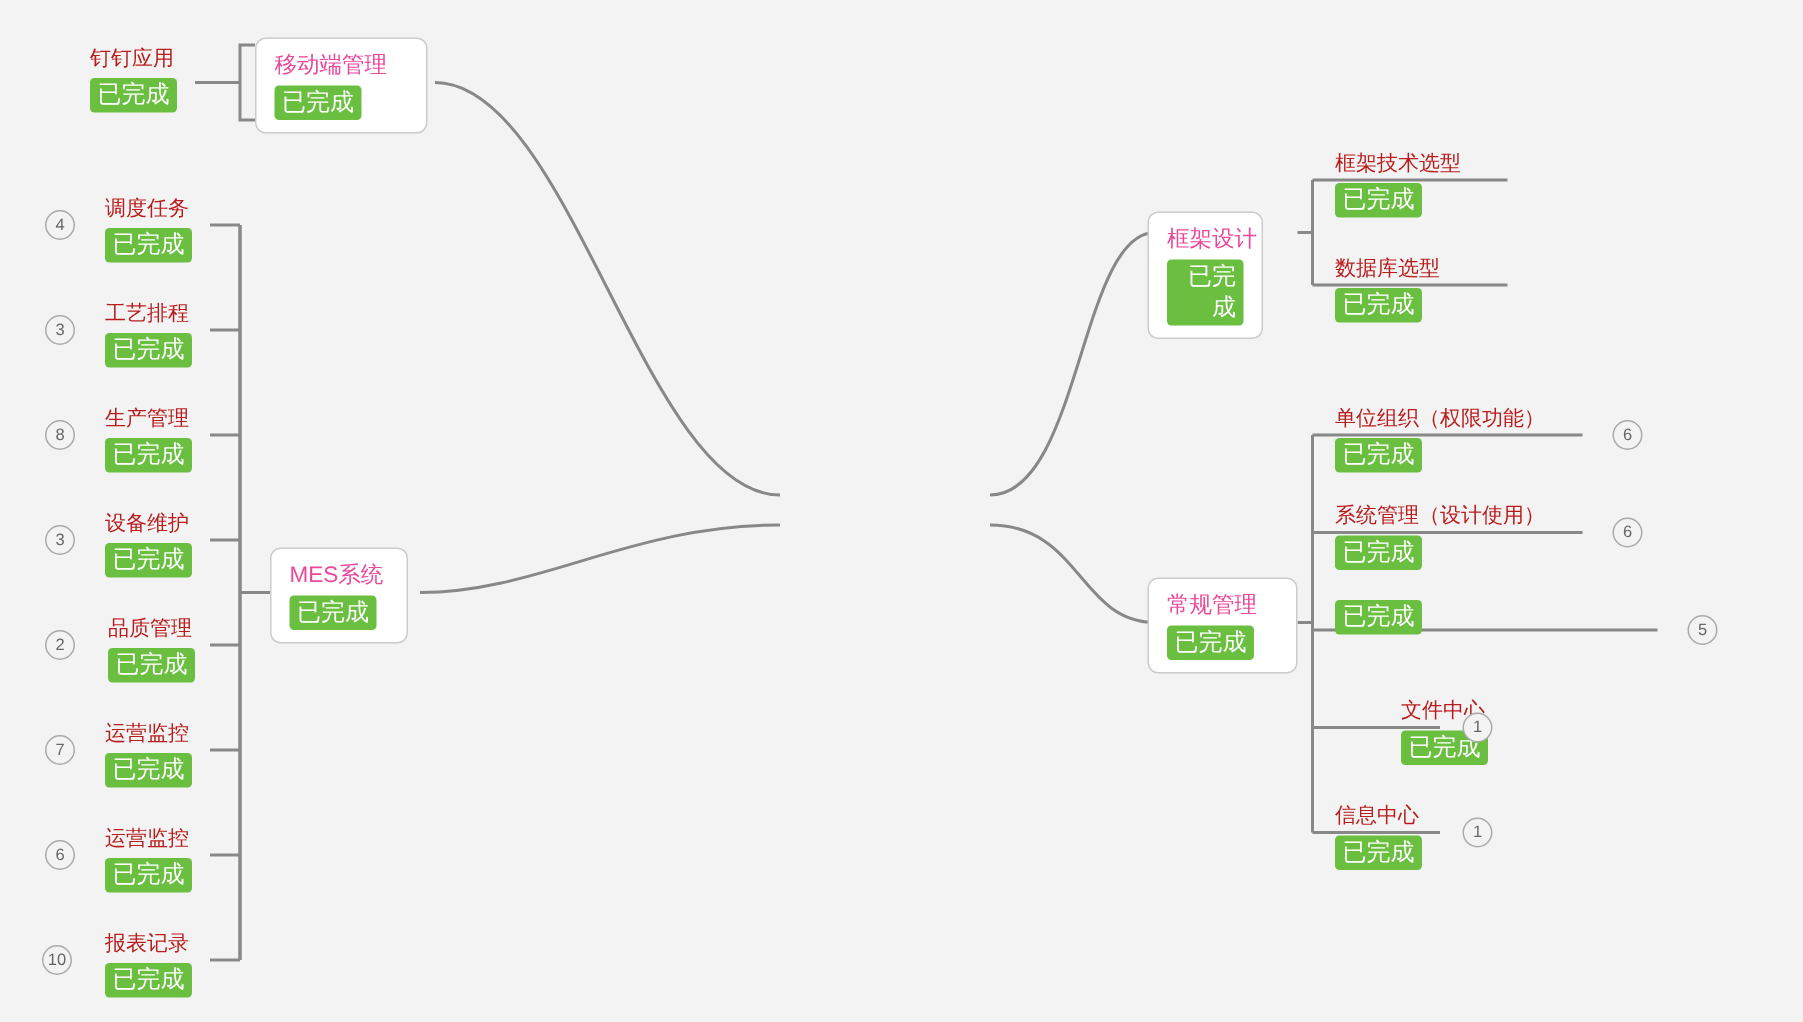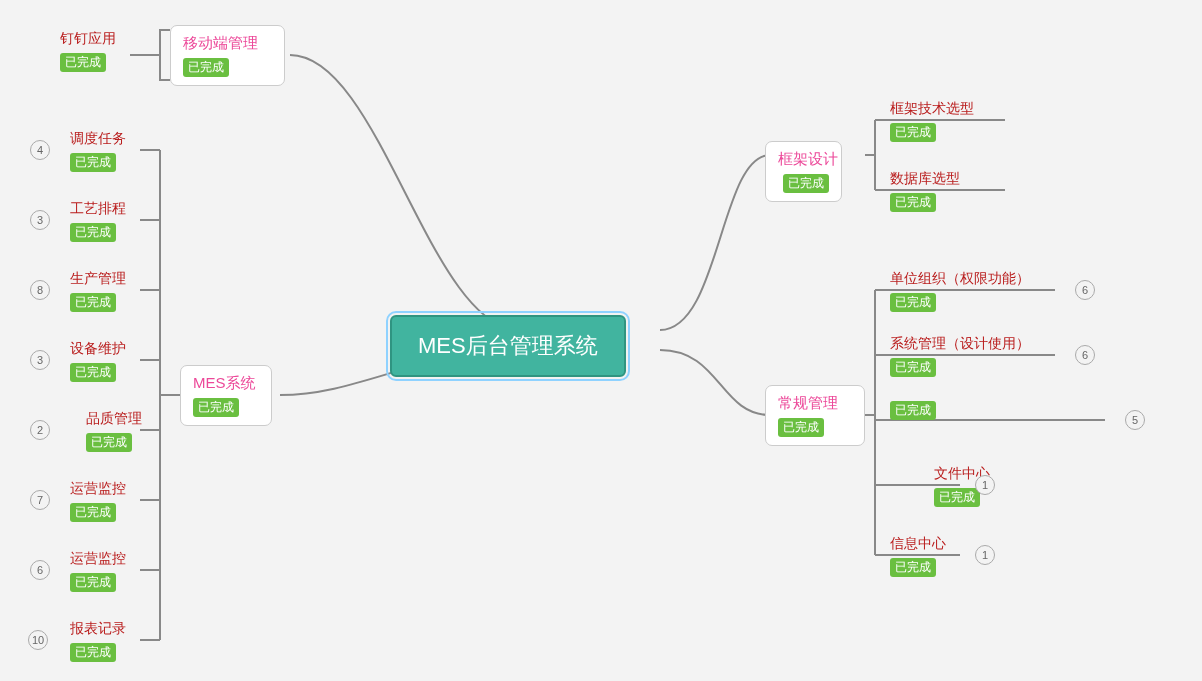--- a/index.html
+++ b/index.html
@@ -20,21 +20,21 @@
     background: #fff;
     border: 1px solid #ccc;
     border-radius: 7px;
     padding: 8px 12px 8px 12px;
   }
   .node .title { font-size: 15px; color:#ec4899; display:block; margin-bottom:4px; white-space:nowrap; }
   .badge {
     display:inline-block;
     background:#6abf40;
     color:#fff;
-    font-size:12px;
+    font-size:16px;
     padding:1px 5px;
     border-radius:3px;
   }
   .root {
     position:absolute;
     background:#41b49f;
     border:2px solid #2f9481;
     outline:2px solid #8fd2ff;
     outline-offset:2px;
     border-radius:6px;
@@ -93,23 +93,20 @@
   <line x1="875" y1="190" x2="1005" y2="190"></line>
 
   <path d="M 865 415 L 875 415 L 875 290 L 875 555"></path>
   <line x1="875" y1="290" x2="1055" y2="290"></line>
   <line x1="875" y1="355" x2="1055" y2="355"></line>
   <line x1="875" y1="420" x2="1105" y2="420"></line>
   <line x1="875" y1="485" x2="960" y2="485"></line>
   <line x1="875" y1="555" x2="960" y2="555"></line>
 </svg>
 
-<div class="root" style="left:390px; top:315px;">
-  <span>MES后台管理系统</span>
-</div>
 
 <div class="node" style="left:170px; top:25px; width:115px;">
   <span class="title">移动端管理</span>
   <span class="badge">已完成</span>
 </div>
 <div class="leaf" style="left:60px; top:30px;">
   <span class="title">钉钉应用</span>
   <span class="badge">已完成</span>
 </div>
 
@@ -135,21 +132,21 @@
   <span class="badge">已完成</span>
 </div>
 <div class="count" style="left:30px; top:280px;">8</div>
 
 <div class="leaf" style="left:70px; top:340px;">
   <span class="title">设备维护</span>
   <span class="badge">已完成</span>
 </div>
 <div class="count" style="left:30px; top:350px;">3</div>
 
-<div class="leaf" style="left:86px; top:410px;">
+<div class="leaf" style="left:72px; top:410px;">
   <span class="title">品质管理</span>
   <span class="badge">已完成</span>
 </div>
 <div class="count" style="left:30px; top:420px;">2</div>
 
 <div class="leaf" style="left:70px; top:480px;">
   <span class="title">运营监控</span>
   <span class="badge">已完成</span>
 </div>
 <div class="count" style="left:30px; top:490px;">7</div>

